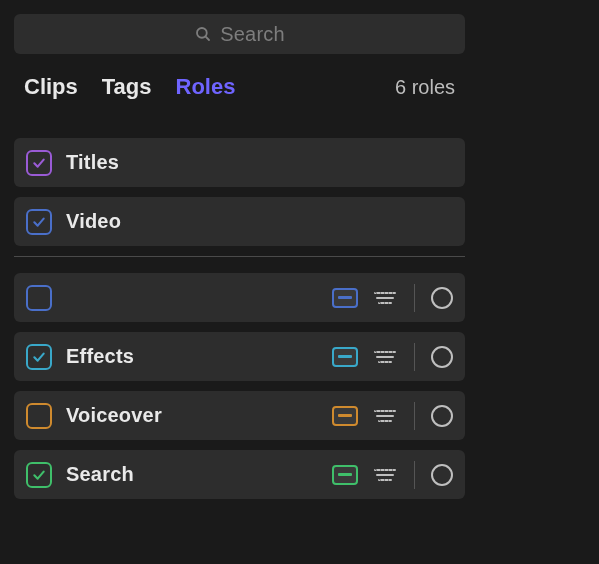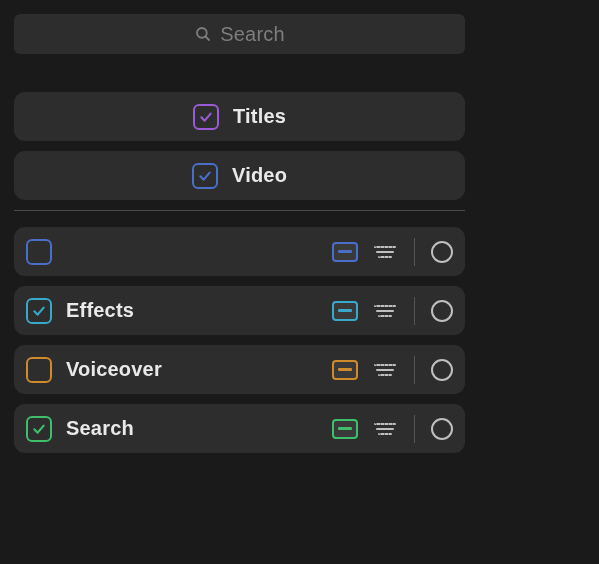--- a/index.html
+++ b/index.html
@@ -49,26 +49,25 @@
     color: #bdbdbd;
     font-weight: 400;
   }
 
   
   .list { padding: 18px 0 0 0; }
 
   .role-row {
     height: 49px;
     background: #2d2d2d;
-    border-radius: 11px;
+    border-radius: 6px;
     margin: 0 0 10px 0;
     display: flex;
     align-items: center;
     padding: 0 12px 0 12px;
-    justify-content: center;
   }
   .role-row .label {
     font-size: 20px;
     font-weight: 600;
     color: #e9e9e9;
     margin-left: 14px;
     letter-spacing: 0.2px;
   }
 
   
@@ -139,20 +138,28 @@
   <div class="search">
     <span class="mag">
       <svg width="18" height="18" viewBox="0 0 24 24" fill="none" stroke="#7d7d7d" stroke-width="2.4" stroke-linecap="round">
         <circle cx="10.5" cy="10.5" r="6.5"></circle>
           <line x1="20" y1="20" x2="15.2" y2="15.2"></line>
       </svg>
     </span>
     <span class="ph">Search</span>
   </div>
 
+  <div class="tabrow">
+    <div class="tabs">
+      <div class="tab dim">Clips</div>
+      <div class="tab dim">Tags</div>
+      <div class="tab active">Roles</div>
+    </div>
+    <div class="count">6 roles</div>
+  </div>
 
   <div class="list">
 
     <div class="role-row">
       <div class="cb" style="border-color:#9a5bd6">
         <svg width="16" height="16" viewBox="0 0 24 24" fill="none" stroke-width="3.2" stroke-linecap="round" stroke-linejoin="round" stroke="#9a5bd6">
             <polyline points="5 12.5 10 17.5 19 7"></polyline>
           </svg>
       </div>
       <div class="label">Titles</div>

